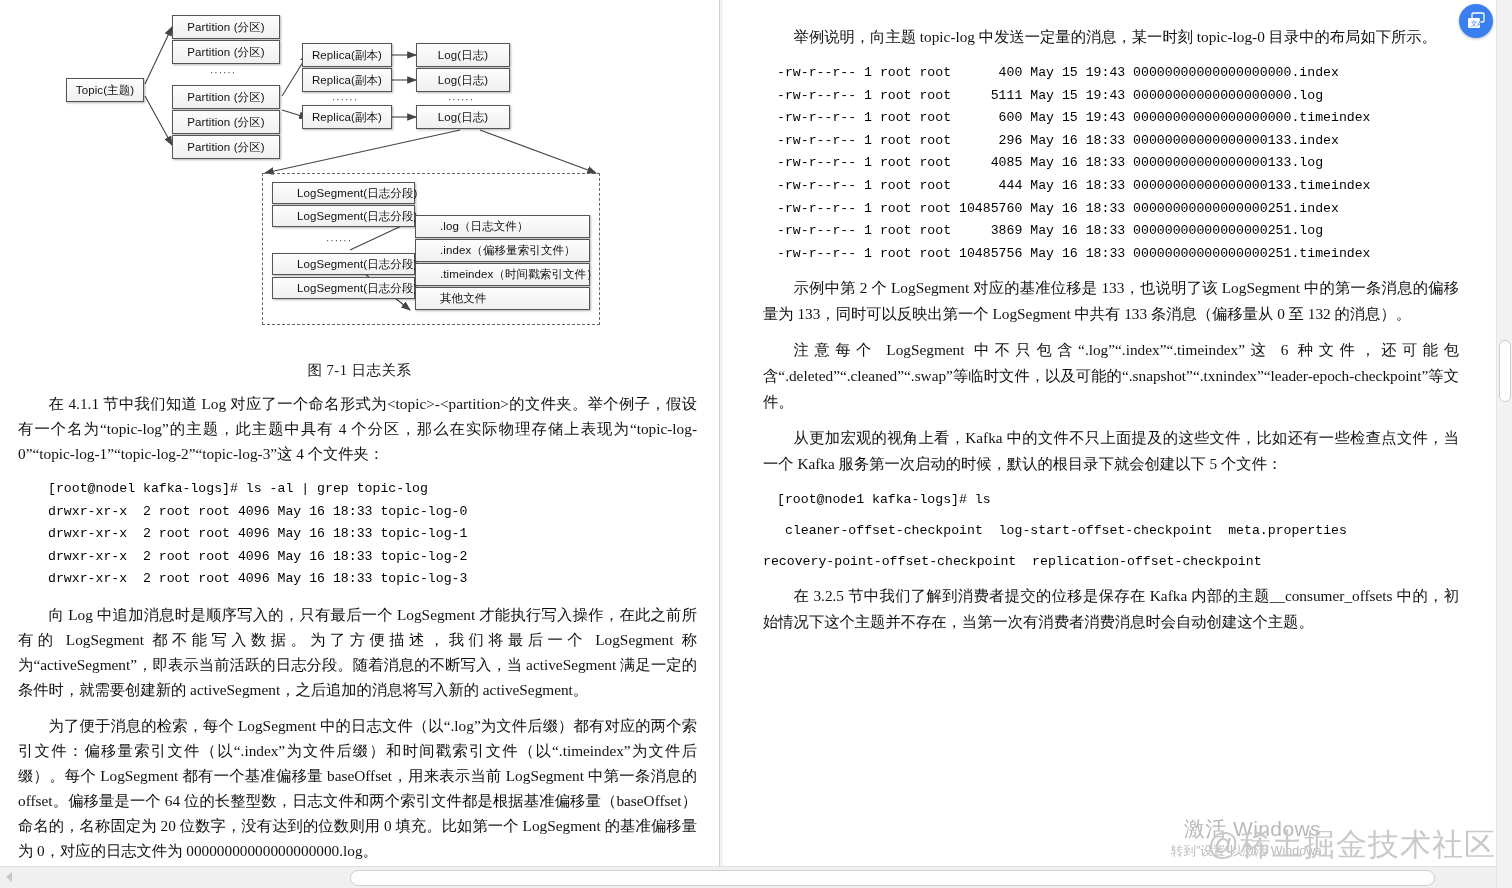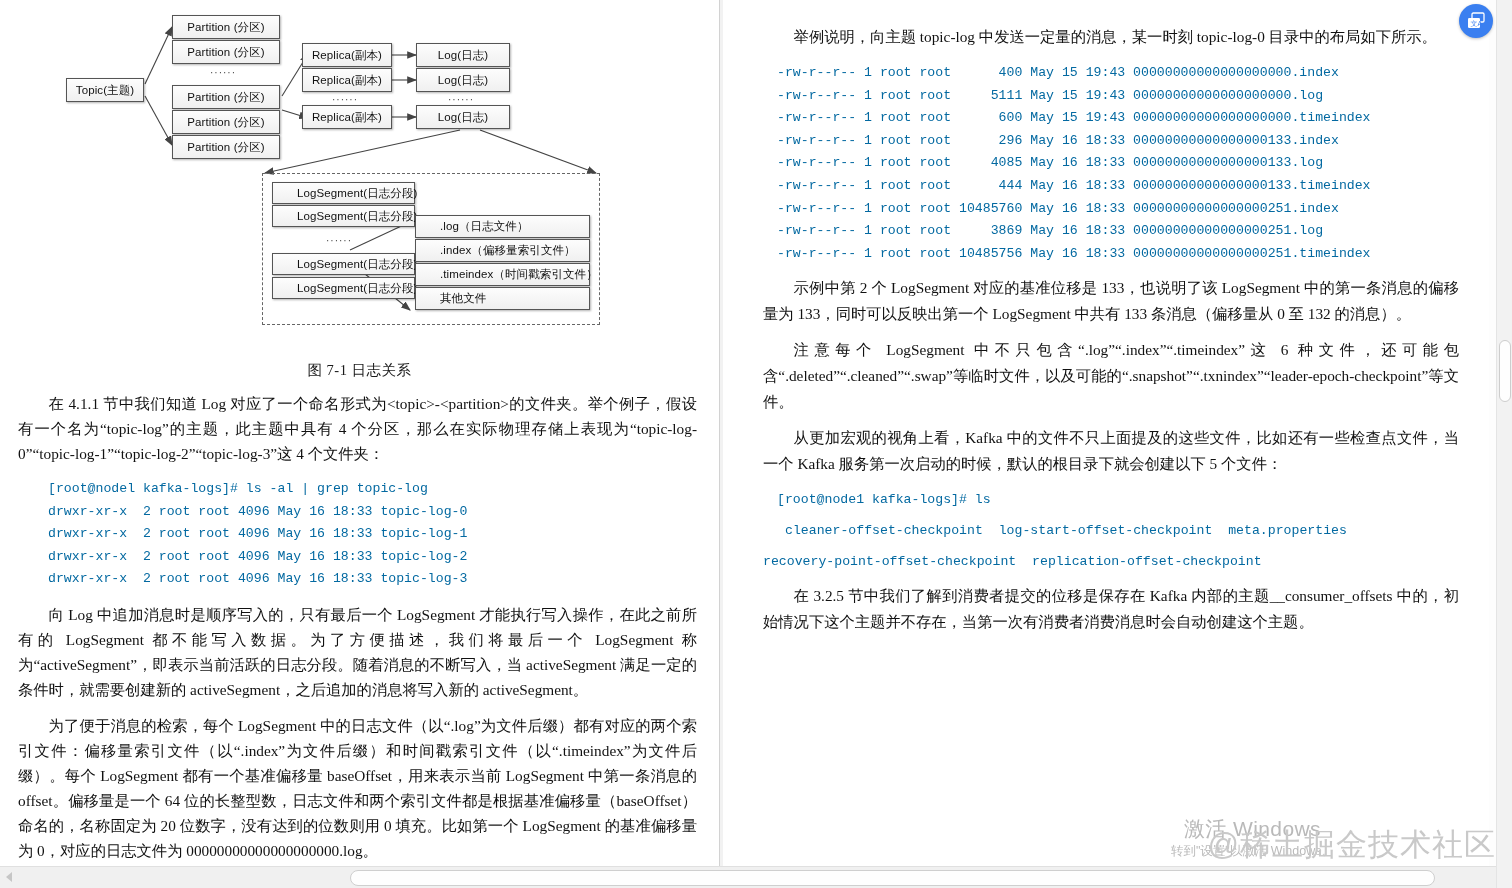--- a/index.html
+++ b/index.html
@@ -77,21 +77,21 @@
     color: #111;
     text-align: justify;
     text-justify: inter-ideograph;
     margin-top: 11px;
     text-indent: 2em;
   }
   .code {
     font-family: "Liberation Mono", monospace;
     font-size: 13.2px;
     line-height: 22.6px;
-    color: #0369a1;
+    color: #000000;
     white-space: pre;
     margin: 12px 0 6px 0;
     padding-left: 30px;
   }
   .code.tight { padding-left: 14px; }
   .code.hang { padding-left: 0px; }
 
   .rcol { padding: 14px 30px 0 40px; }
   .rcol .para { font-size: 15.3px; line-height: 26px; margin-top: 10px; }
 

